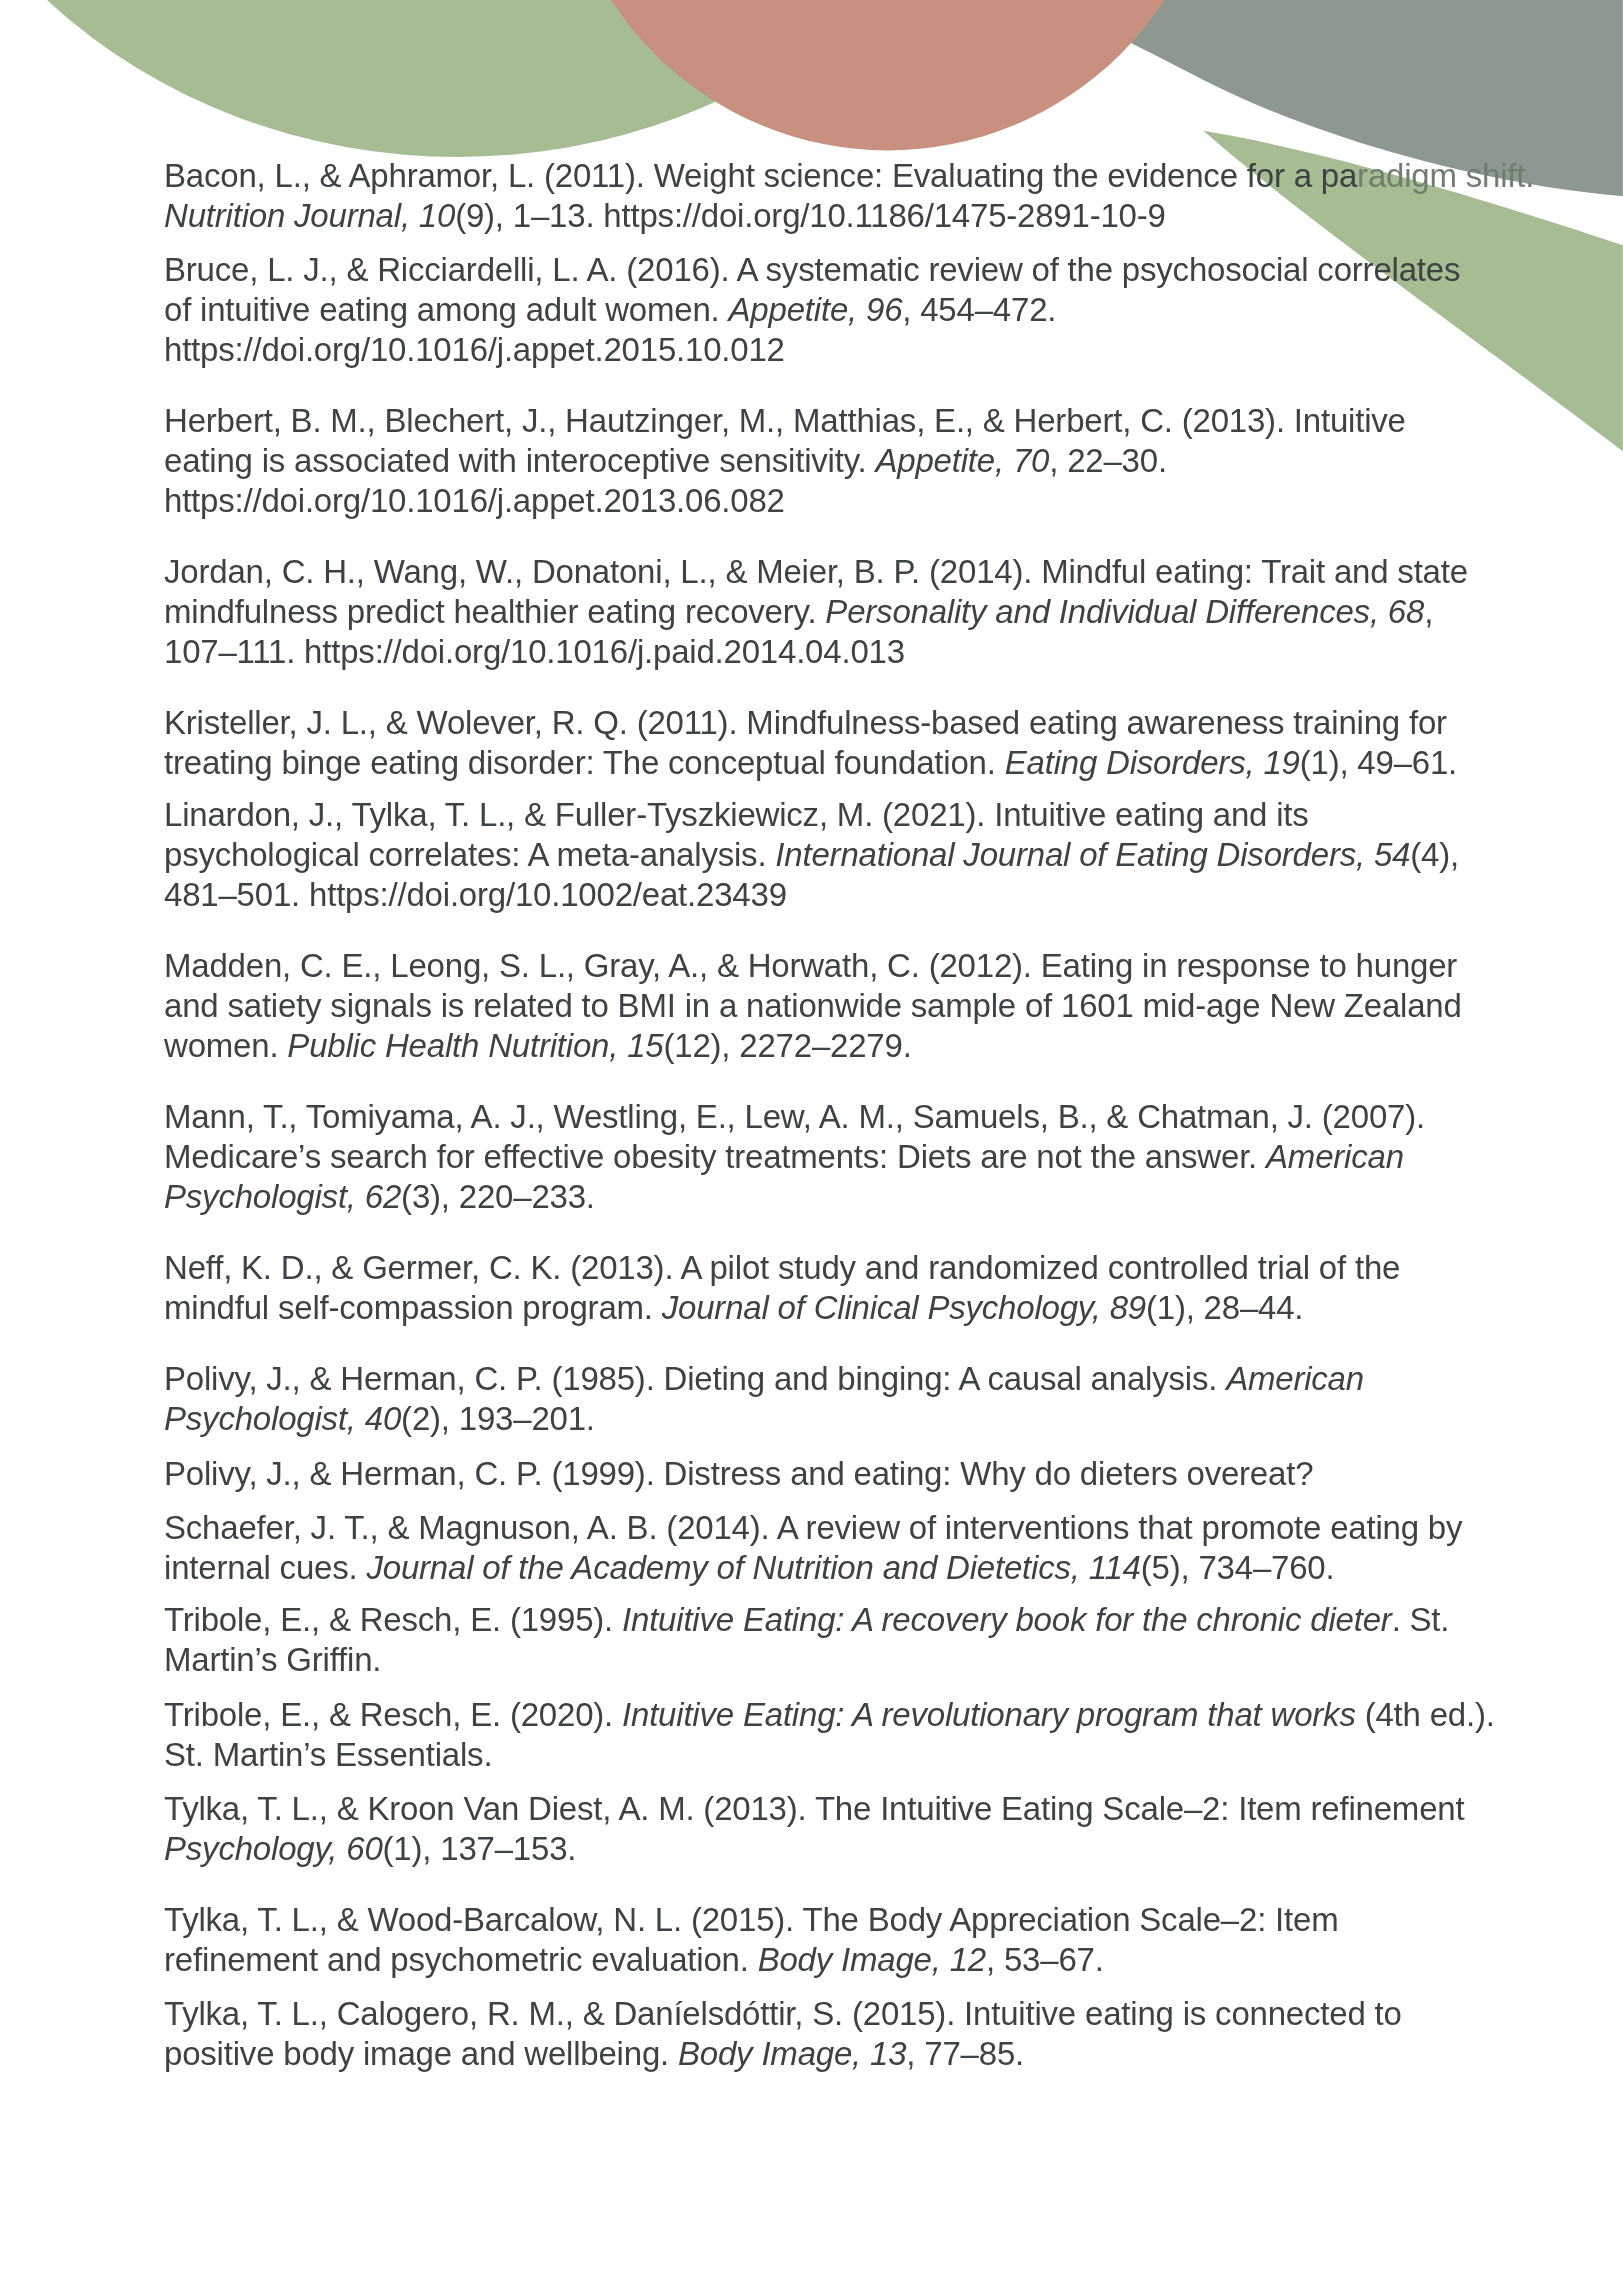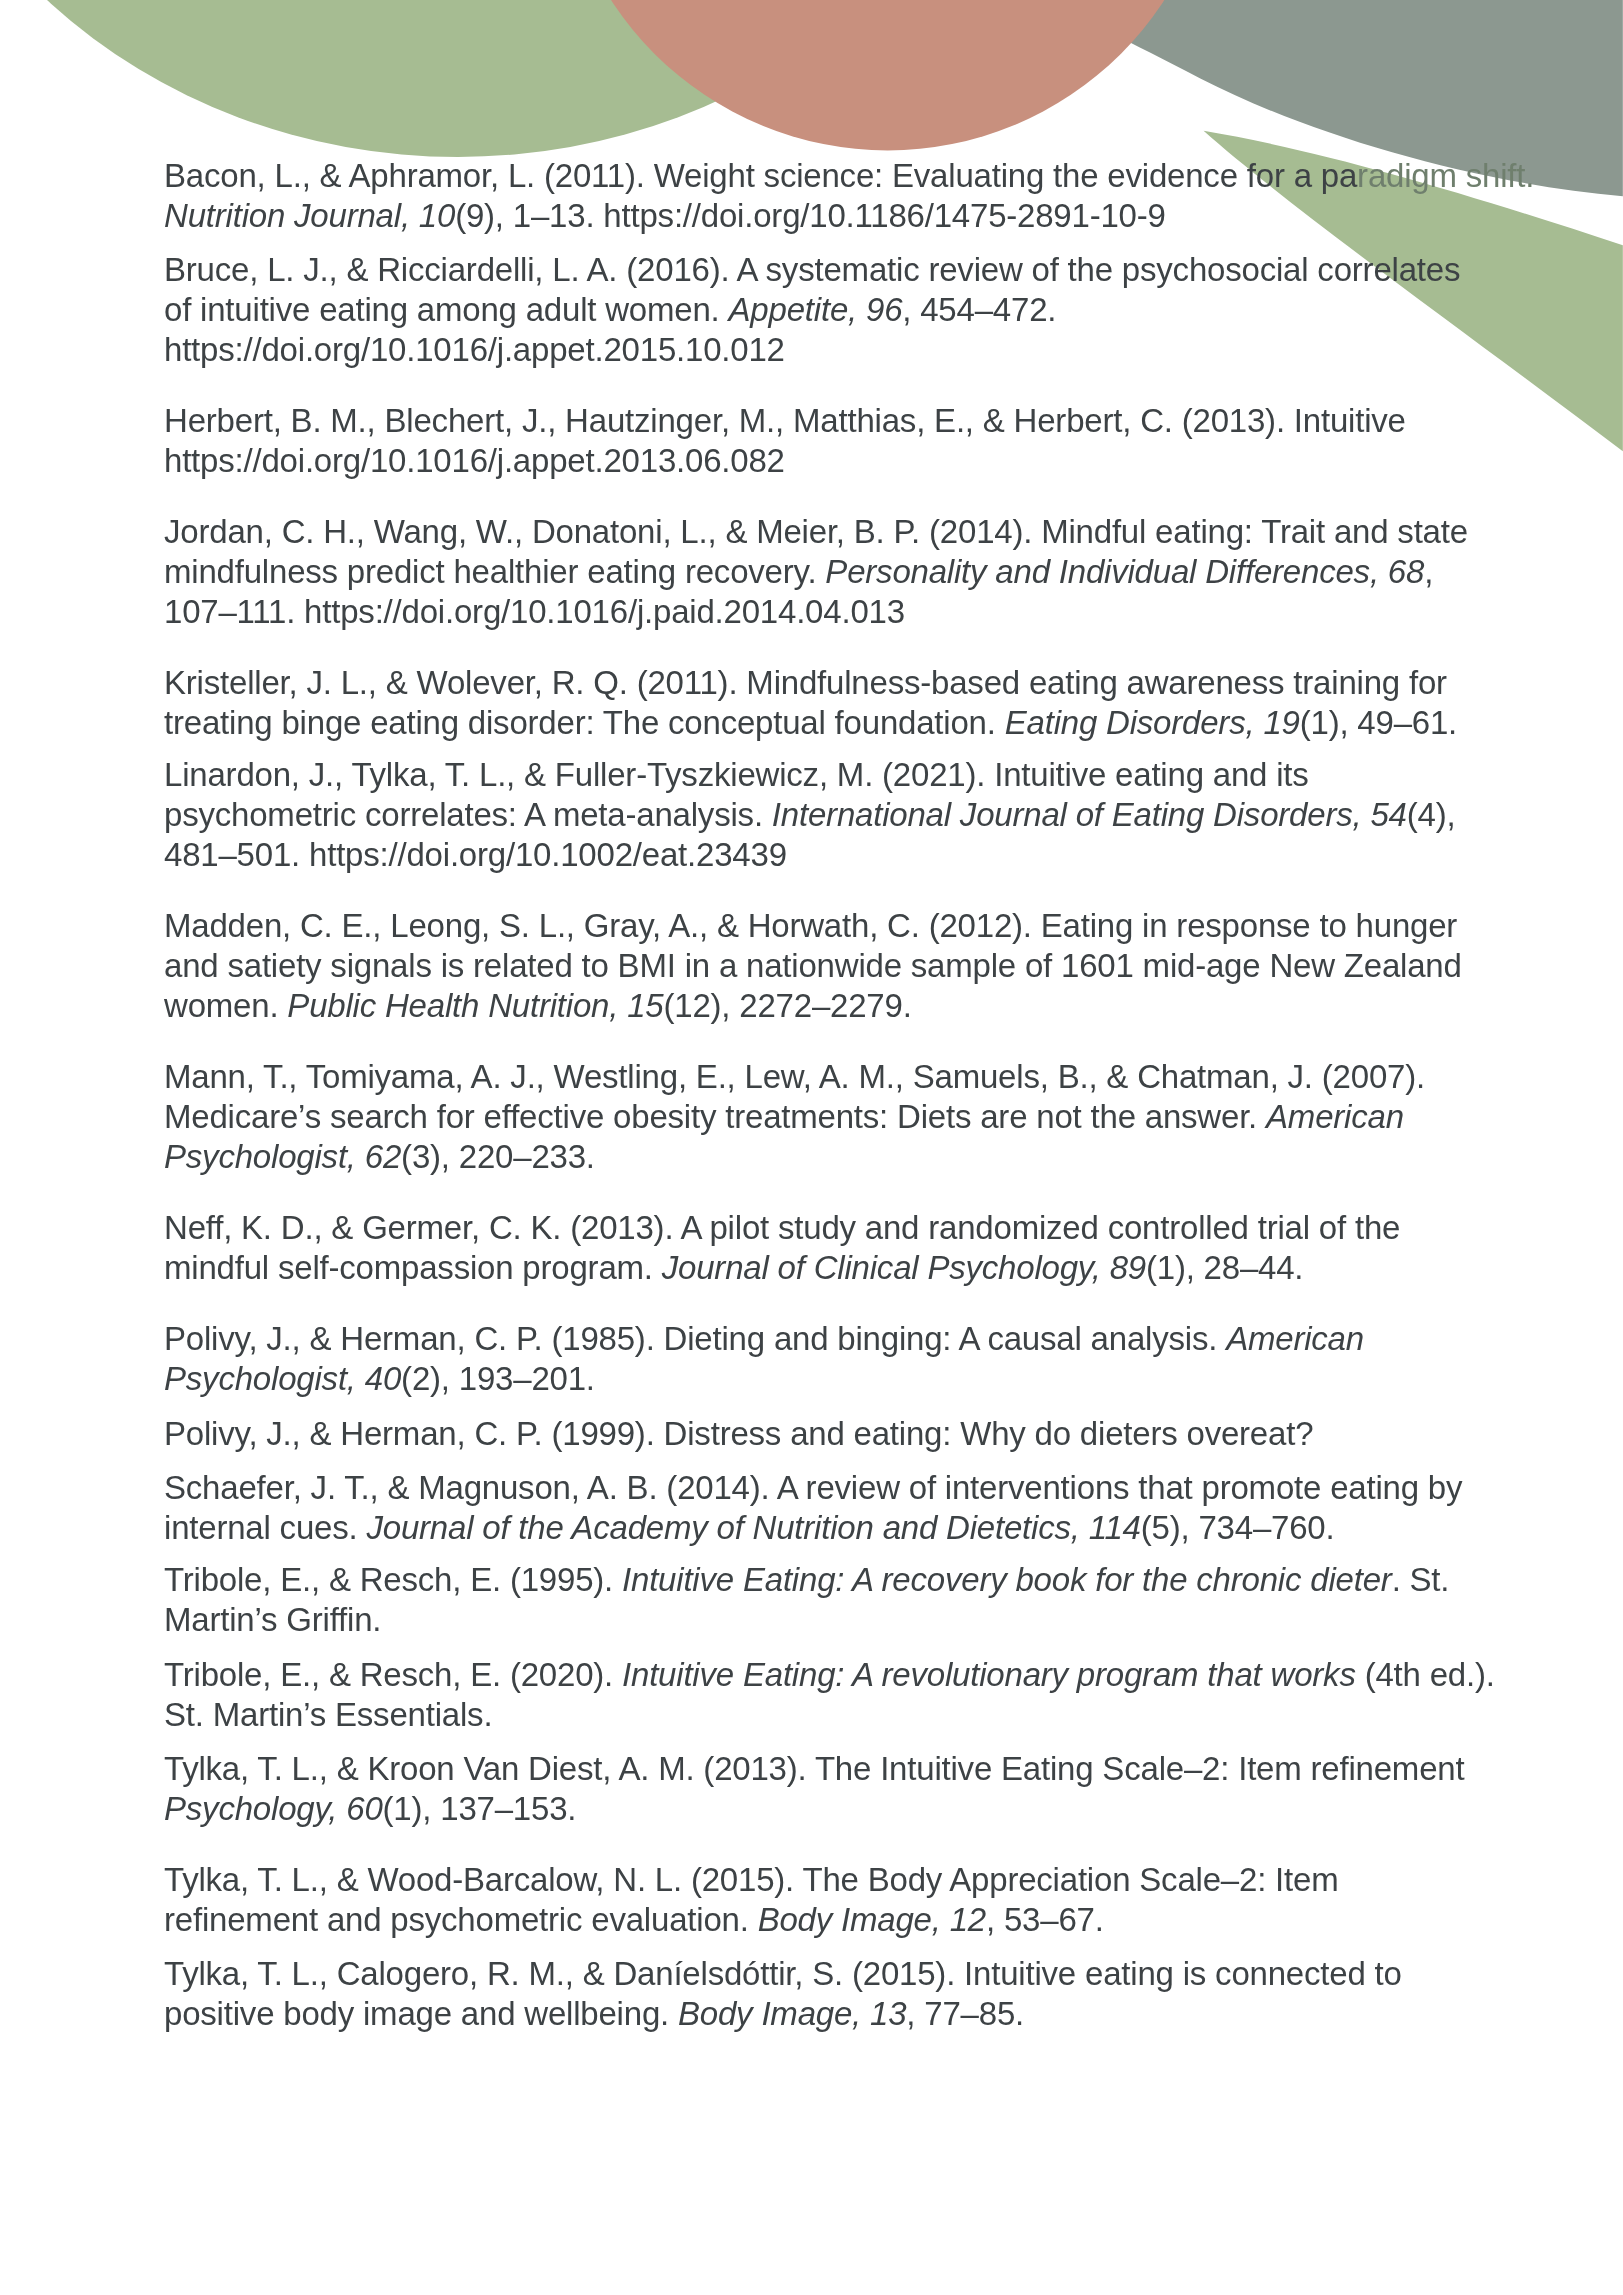--- a/index.html
+++ b/index.html
@@ -66,34 +66,35 @@
         <div class="line"><span class="seg-n">Bacon, L., &amp; Aphramor, L. (2011). Weight science: Evaluating the evidence for a pa</span><span class="seg-m">radigm shift.</span></div>
         <div class="line"><span class="seg-i">Nutrition Journal, 10</span><span class="seg-n">(9), 1–13. https://doi.org/10.1186/1475-2891-10-9</span></div>
       </div>
       <div class="ref gap-medium">
         <div class="line"><span class="seg-n">Bruce, L. J., &amp; Ricciardelli, L. A. (2016). A systematic review of the psychosocial correlates</span></div>
         <div class="line"><span class="seg-n">of intuitive eating among adult women. </span><span class="seg-i">Appetite, 96</span><span class="seg-n">, 454–472.</span></div>
         <div class="line"><span class="seg-n">https://doi.org/10.1016/j.appet.2015.10.012</span></div>
       </div>
       <div class="ref gap-big">
         <div class="line"><span class="seg-n">Herbert, B. M., Blechert, J., Hautzinger, M., Matthias, E., &amp; Herbert, C. (2013). Intuitive</span></div>
+        <div class="line"><span class="seg-n">eating is associated with interoceptive sensitivity. </span><span class="seg-i">Appetite, 70</span><span class="seg-n">, 22–30.</span></div>
         <div class="line"><span class="seg-n">https://doi.org/10.1016/j.appet.2013.06.082</span></div>
       </div>
       <div class="ref gap-big">
         <div class="line"><span class="seg-n">Jordan, C. H., Wang, W., Donatoni, L., &amp; Meier, B. P. (2014). Mindful eating: Trait and state</span></div>
         <div class="line"><span class="seg-n">mindfulness predict healthier eating recovery. </span><span class="seg-i">Personality and Individual Differences, 68</span><span class="seg-n">,</span></div>
         <div class="line"><span class="seg-n">107–111. https://doi.org/10.1016/j.paid.2014.04.013</span></div>
       </div>
       <div class="ref gap-big">
         <div class="line"><span class="seg-n">Kristeller, J. L., &amp; Wolever, R. Q. (2011). Mindfulness-based eating awareness training for</span></div>
         <div class="line"><span class="seg-n">treating binge eating disorder: The conceptual foundation. </span><span class="seg-i">Eating Disorders, 19</span><span class="seg-n">(1), 49–61.</span></div>
       </div>
       <div class="ref gap-none">
         <div class="line"><span class="seg-n">Linardon, J., Tylka, T. L., &amp; Fuller-Tyszkiewicz, M. (2021). Intuitive eating and its</span></div>
-        <div class="line"><span class="seg-n">psychometric correlates: A meta-analysis. </span><span class="seg-i">International Journal of Eating Disorders, 54</span><span class="seg-n">(4),</span></div>
+        <div class="line"><span class="seg-n">psychological correlates: A meta-analysis. </span><span class="seg-i">International Journal of Eating Disorders, 54</span><span class="seg-n">(4),</span></div>
         <div class="line"><span class="seg-n">481–501. https://doi.org/10.1002/eat.23439</span></div>
       </div>
       <div class="ref gap-big">
         <div class="line"><span class="seg-n">Madden, C. E., Leong, S. L., Gray, A., &amp; Horwath, C. (2012). Eating in response to hunger</span></div>
         <div class="line"><span class="seg-n">and satiety signals is related to BMI in a nationwide sample of 1601 mid-age New Zealand</span></div>
         <div class="line"><span class="seg-n">women. </span><span class="seg-i">Public Health Nutrition, 15</span><span class="seg-n">(12), 2272–2279.</span></div>
       </div>
       <div class="ref gap-big">
         <div class="line"><span class="seg-n">Mann, T., Tomiyama, A. J., Westling, E., Lew, A. M., Samuels, B., &amp; Chatman, J. (2007).</span></div>
         <div class="line"><span class="seg-n">Medicare’s search for effective obesity treatments: Diets are not the answer. </span><span class="seg-i">American</span></div>

